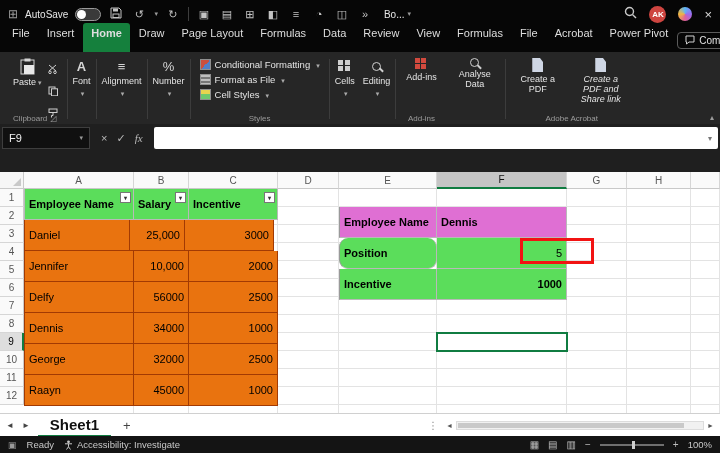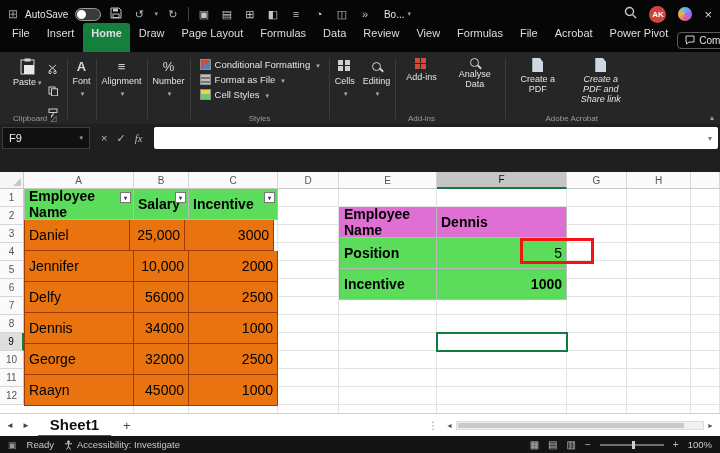--- a/index.html
+++ b/index.html
@@ -68,21 +68,21 @@
   .colheaders { position:absolute; left:24px; top:0; right:0; height:17px; display:flex; }
   .colheader { height:17px; background:#fafafa; border-right:1px solid #d6d6d6; border-bottom:1px solid #c9c9c9; color:#555; font-size:10px; display:flex; align-items:center; justify-content:center; }
   .colheader.sel { background:#c5c5c5; color:#111; border-bottom:2px solid #107C41; }
   .rowheaders { position:absolute; left:0; top:17px; width:24px; bottom:0; }
   .rowheader { height:18px; background:#fafafa; border-right:1px solid #c9c9c9; border-bottom:1px solid #d6d6d6; color:#555; font-size:10px; display:flex; align-items:center; justify-content:center; }
   .rowheader.sel { background:#dedede; color:#000; border-right:2px solid #107C41; }
   .cells { position:absolute; left:24px; top:17px; right:0; bottom:0; background-image:repeating-linear-gradient(to bottom,transparent 0 17px,#e3e3e3 17px 18px); }
   .vline { position:absolute; top:0; bottom:0; width:1px; background:#e3e3e3; }
   .tbl { position:absolute; }
   .trow { display:flex; }
-  .cell { height:18px; font-size:14px; color:#000; display:flex; align-items:center; padding:15px 4px; border-right:1px solid #b9b9b9; border-bottom:1px solid #b9b9b9; position:relative; }
+  .cell { height:18px; font-size:11px; color:#000; display:flex; align-items:center; padding:15px 4px; border-right:1px solid #b9b9b9; border-bottom:1px solid #b9b9b9; position:relative; }
   .cell.hdr { font-weight:bold; }
   .cell.num { justify-content:flex-end; }
   .cell.orange { border-right-color:#A23A03; border-bottom-color:#A23A03; }
   .filterbtn { position:absolute; right:2px; top:3px; width:11px; height:11px; background:#fff; border:1px solid #777; display:flex; align-items:center; justify-content:center; }
   .filterbtn::after { content:"▾"; font-size:6px; color:#333; }
   .selbox { position:absolute; border:2px solid #107C41; background:transparent; pointer-events:none; }
   .redbox { position:absolute; left:496px; top:49px; width:74px; height:26px; border:3px solid #f21313; z-index:5; pointer-events:none; }
 
   
   .sheetbar { height:23px; background:#ffffff; border-top:1px solid #d0d0d0; display:flex; align-items:center; padding:0 6px; gap:8px; flex:0 0 auto; }
@@ -404,21 +404,21 @@
             <div class="cell orange num" style="width: 55px; background: rgb(233, 115, 15);">45000</div>
             <div class="cell orange num" style="width: 89px; background: rgb(233, 115, 15);">1000</div>
           </div>
         </div>
         <div class="tbl" style="left: 315px; top: 18px;">
           <div class="trow">
             <div class="cell hdr" style="width: 98px; background: rgb(223, 111, 211); border-left: 1px solid rgb(153, 153, 153);">Employee Name</div>
             <div class="cell hdr" style="width: 130px; background: rgb(223, 111, 211);">Dennis</div>
           </div>
           <div class="trow">
-            <div class="cell hdr" style="width: 98px; background: rgb(91, 221, 91); border-left: 1px solid rgb(153, 153, 153);">Position</div>
+            <div class="cell hdr" style="width: 98px; background: rgb(91, 221, 91); border-left: 1px solid rgb(153, 153, 153); border-radius: 9px;">Position</div>
             <div class="cell num" style="width: 130px; background: rgb(91, 221, 91);">5</div>
           </div>
           <div class="trow">
             <div class="cell hdr" style="width: 98px; background: rgb(91, 221, 91); border-left: 1px solid rgb(153, 153, 153);">Incentive</div>
             <div class="cell num" style="width: 130px; background: rgb(91, 221, 91); font-weight: bold;">1000</div>
           </div>
         </div>
         <div class="selbox" style="left: 412px; top: 143px; width: 132px; height: 20px;"></div>
         <div class="redbox"></div>
       </div>

